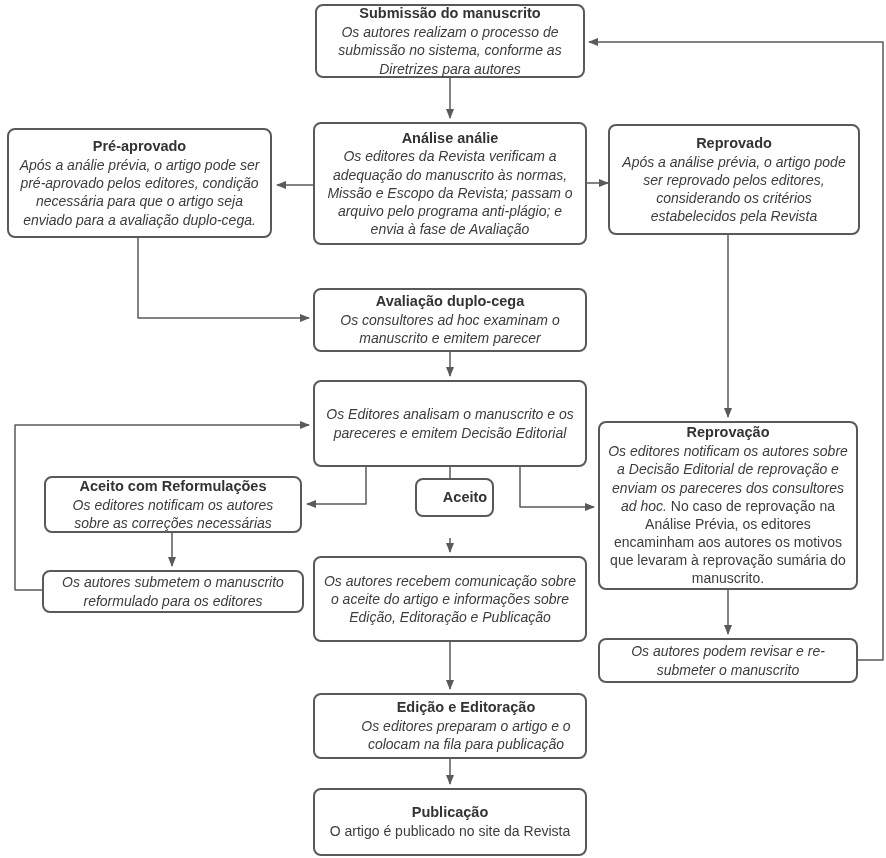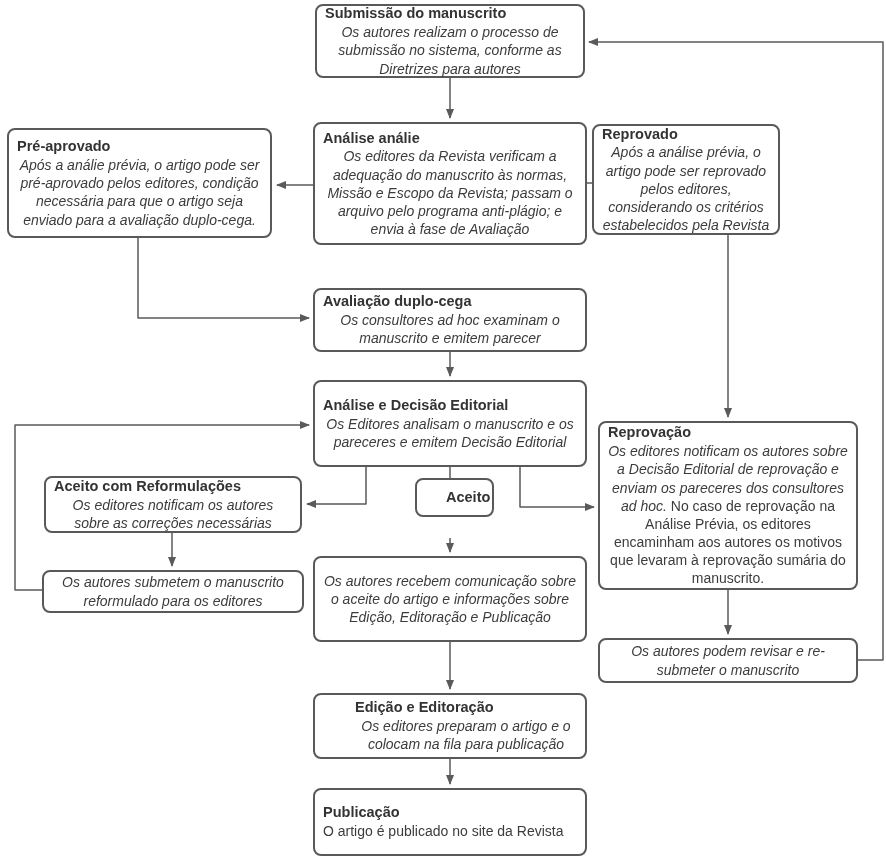--- a/index.html
+++ b/index.html
@@ -28,21 +28,21 @@
   }
   .node {
     position: absolute;
     box-sizing: border-box;
     background: #ffffff;
     border: 2px solid #595959;
     border-radius: 8px;
     display: flex;
     flex-direction: column;
     justify-content: center;
-    align-items: flex-start;
+    align-items: center;
     text-align: center;
     padding: 3px 8px;
     line-height: 1.3;
     color: #3c3c3c;
   }
   .node-title {
     font-weight: bold;
     font-size: 14.5px;
     color: #333333;
   }
@@ -91,32 +91,31 @@
   <div class="node" style="left:7px; top:128px; width:265px; height:110px;">
     <div class="node-title">Pré-aprovado</div>
     <div class="node-body">Após a análie prévia, o artigo pode ser pré-aprovado pelos editores, condição necessária para que o artigo seja enviado para a avaliação duplo-cega.</div>
   </div>
 
   <div class="node" style="left:313px; top:122px; width:274px; height:123px;">
     <div class="node-title">Análise análie</div>
     <div class="node-body">Os editores da Revista verificam a adequação do manuscrito às normas, Missão e Escopo da Revista; passam o arquivo pelo programa anti-plágio; e envia à fase de Avaliação</div>
   </div>
 
-  <div class="node" style="left:592px; top:124px; width:188px; height:111px;">
+  <div class="node" style="left:608px; top:124px; width:252px; height:111px;">
     <div class="node-title">Reprovado</div>
     <div class="node-body">Após a análise prévia, o artigo pode ser reprovado pelos editores, considerando os critérios estabelecidos pela Revista</div>
   </div>
 
   <div class="node" style="left:313px; top:288px; width:274px; height:64px;">
     <div class="node-title">Avaliação duplo-cega</div>
     <div class="node-body">Os consultores ad hoc examinam o manuscrito e emitem parecer</div>
   </div>
 
   <div class="node" style="left:313px; top:380px; width:274px; height:87px;">
-    <div class="node-title">Análise e Decisão Editorial</div>
     <div class="node-body">Os Editores analisam o manuscrito e os pareceres e emitem Decisão Editorial</div>
   </div>
 
   <div class="node" style="left:44px; top:476px; width:258px; height:57px;">
     <div class="node-title">Aceito com Reformulações</div>
     <div class="node-body">Os editores notificam os autores sobre as correções necessárias</div>
   </div>
 
   <div class="node" style="left:42px; top:570px; width:262px; height:43px;">
     <div class="node-body">Os autores submetem o manuscrito reformulado para os editores</div>

